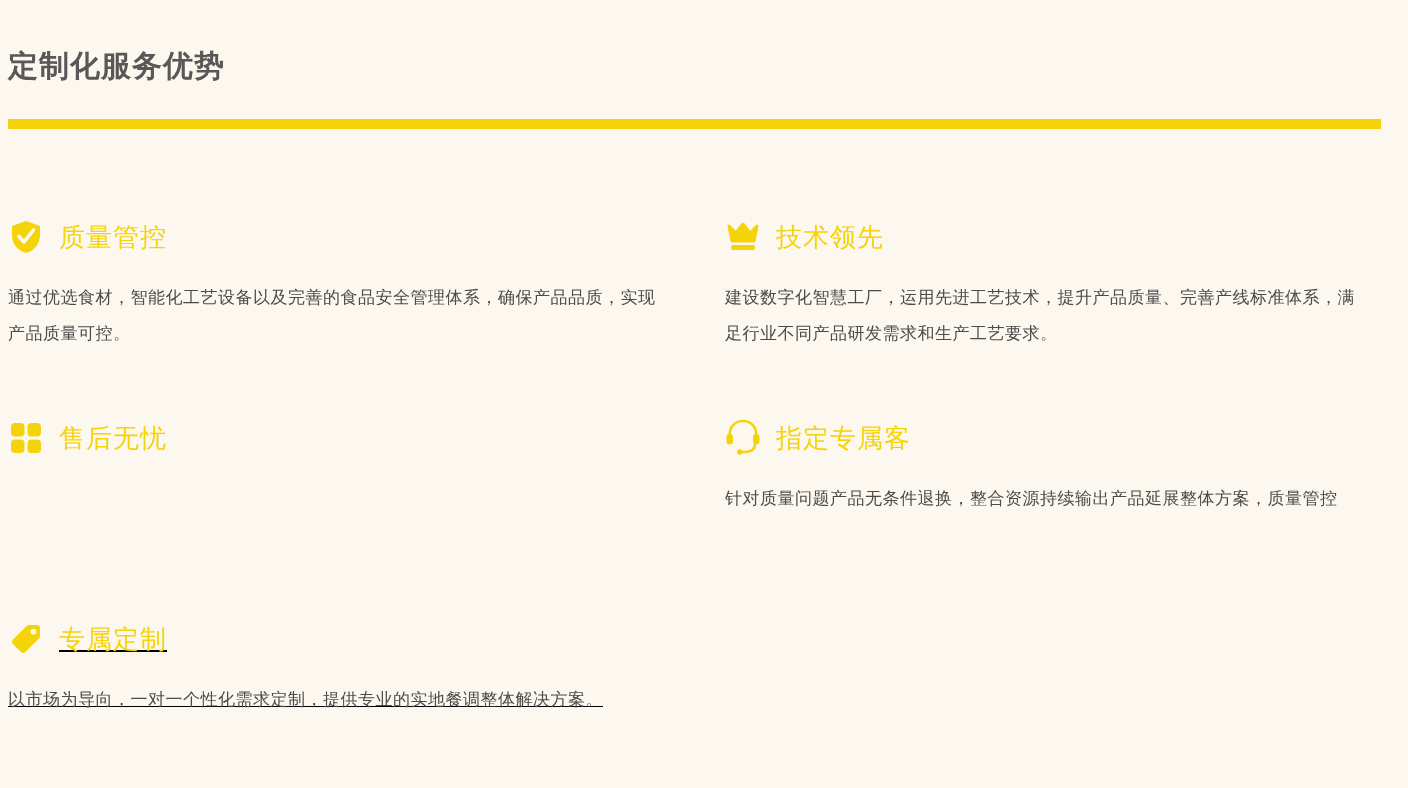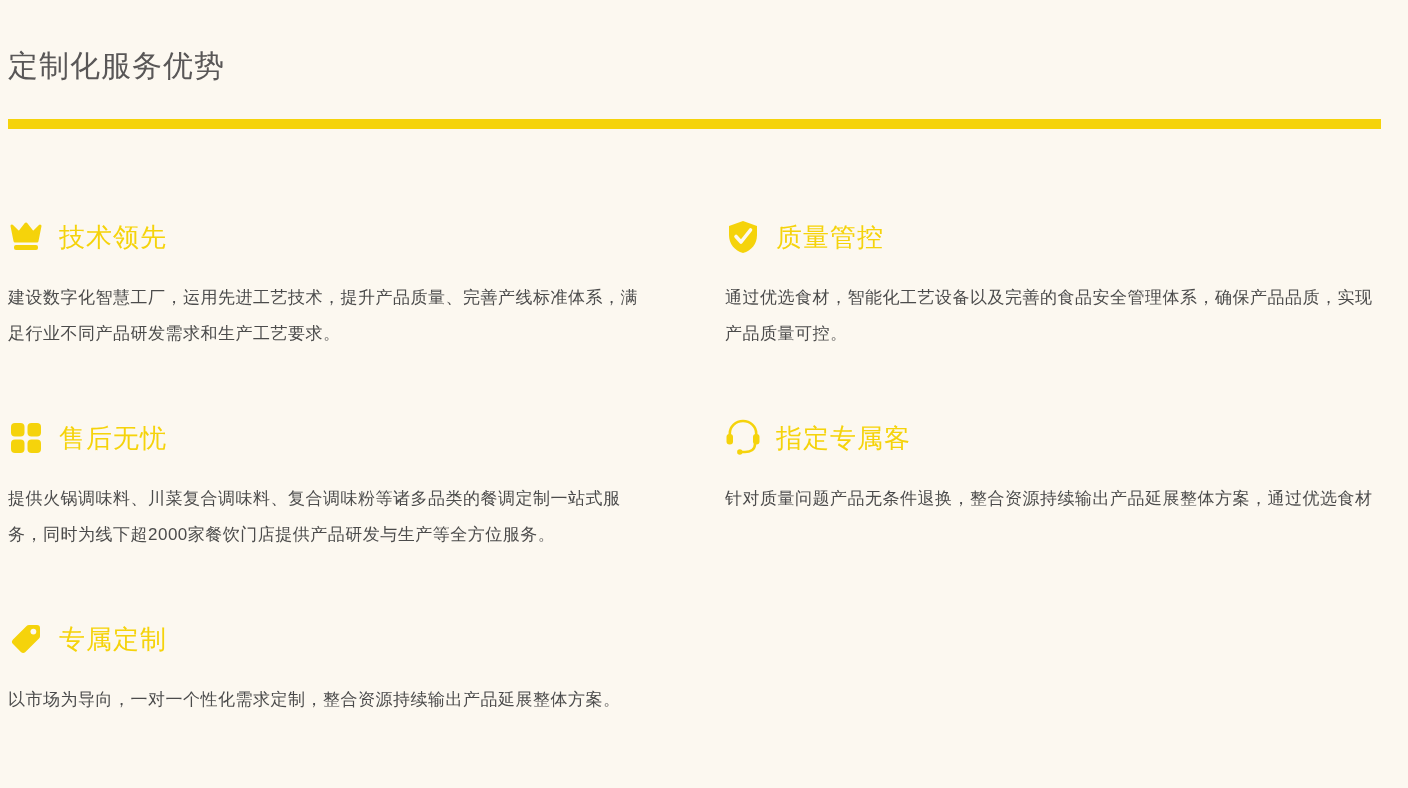--- a/index.html
+++ b/index.html
@@ -19,36 +19,36 @@
     background: var(--bg);
     font-family: "Liberation Sans", "DejaVu Sans", sans-serif;
     overflow: hidden;
   }
   .page {
     padding: 46px 27px 0 8px;
   }
   .page-title {
     margin: 0;
     font-size: 30px;
-    font-weight: 400;
+    font-weight: 700;
     color: var(--title);
     letter-spacing: 1px;
   }
   .divider {
     height: 10px;
     margin-top: 32px;
     background: var(--accent);
   }
   .features {
     margin-top: 91px;
     display: grid;
     grid-template-columns: 717px 1fr;
   }
   .feature { height: 201px; }
-  .feature.last { height: auto; }
+  .feature.last { height: auto; text-decoration: underline; }
   .feature-head {
     display: flex;
     align-items: center;
     gap: 15px;
     height: 34px;
   }
   .feature-icon {
     color: var(--accent);
     display: inline-flex;
     align-items: center;
@@ -80,96 +80,92 @@
 
   <h2 class="page-title">定制化服务优势</h2>
 
   <div class="divider"></div>
 
   <div class="features">
 
     <div class="feature">
       <div class="feature-head">
         <span class="feature-icon">
+          <svg width="32" height="34" viewBox="0 0 32 34">
+            <path d="M16 1 L30 6 V15 C30 24 24.5 30.5 16 33 C7.5 30.5 2 24 2 15 V6 Z" fill="currentColor"></path>
+            <polyline points="9,16.5 14,22 23.5,10" fill="none" stroke="#FCF8F0" stroke-width="3.6" stroke-linecap="round" stroke-linejoin="round"></polyline>
+          </svg>
+        </span>
+        <span class="feature-title">质量管控</span>
+      </div>
+      <div class="feature-body">
+        <div class="feature-line">通过优选食材，智能化工艺设备以及完善的食品安全管理体系，确保产品品质，实现</div>
+        <div class="feature-line">产品质量可控。</div>
+      </div>
+    </div>
+
+    <div class="feature">
+      <div class="feature-head">
+        <span class="feature-icon">
           <svg width="34" height="32" viewBox="0 0 34 32">
             <polygon points="3,5 10,12 17,3 24,12 31,5 28,20 6,20" fill="currentColor" stroke="currentColor" stroke-width="3" stroke-linejoin="round"></polygon>
             <rect x="5" y="24" width="24" height="5" rx="2" fill="currentColor"></rect>
           </svg>
         </span>
         <span class="feature-title">技术领先</span>
       </div>
       <div class="feature-body">
         <div class="feature-line">建设数字化智慧工厂，运用先进工艺技术，提升产品质量、完善产线标准体系，满</div>
         <div class="feature-line">足行业不同产品研发需求和生产工艺要求。</div>
       </div>
     </div>
 
     <div class="feature">
       <div class="feature-head">
         <span class="feature-icon">
-          <svg width="32" height="34" viewBox="0 0 32 34">
-            <path d="M16 1 L30 6 V15 C30 24 24.5 30.5 16 33 C7.5 30.5 2 24 2 15 V6 Z" fill="currentColor"></path>
-            <polyline points="9,16.5 14,22 23.5,10" fill="none" stroke="#FCF8F0" stroke-width="3.6" stroke-linecap="round" stroke-linejoin="round"></polyline>
-          </svg>
-        </span>
-        <span class="feature-title">质量管控</span>
-      </div>
-      <div class="feature-body">
-        <div class="feature-line">通过优选食材，智能化工艺设备以及完善的食品安全管理体系，确保产品品质，实现</div>
-        <div class="feature-line">产品质量可控。</div>
-      </div>
-    </div>
-
-    <div class="feature">
-      <div class="feature-head">
-        <span class="feature-icon">
           <svg width="32" height="32" viewBox="0 0 32 32">
             <rect x="1" y="1" width="13.5" height="13.5" rx="4" fill="currentColor"></rect>
             <rect x="17.5" y="1" width="13.5" height="13.5" rx="4" fill="currentColor"></rect>
             <rect x="1" y="17.5" width="13.5" height="13.5" rx="4" fill="currentColor"></rect>
             <rect x="17.5" y="17.5" width="13.5" height="13.5" rx="4" fill="currentColor"></rect>
           </svg>
         </span>
         <span class="feature-title">售后无忧</span>
-      </div>
-      <div class="feature-body">
-        <div class="feature-line">提供火锅调味料、川菜复合调味料、复合调味粉等诸多品类的餐调定制一站式服</div>
-        <div class="feature-line">务，同时为线下超2000家餐饮门店提供产品研发与生产等全方位服务。</div>
       </div>
     </div>
 
     <div class="feature">
       <div class="feature-head">
         <span class="feature-icon">
           <svg width="36" height="38" viewBox="0 0 36 38">
             <path d="M4.8 18 V14.5 A13.2 12.5 0 0 1 31.2 14.5 V18" fill="none" stroke="currentColor" stroke-width="2.6" stroke-linecap="round"></path>
             <rect x="1.5" y="15" width="6.5" height="10.5" rx="3" fill="currentColor"></rect>
             <rect x="28" y="15" width="6.5" height="10.5" rx="3" fill="currentColor"></rect>
             <path d="M30 25 C30 31 25 33 20 33 L16 33" fill="none" stroke="currentColor" stroke-width="2.6" stroke-linecap="round"></path>
             <circle cx="14.8" cy="33" r="2.7" fill="currentColor"></circle>
           </svg>
         </span>
         <span class="feature-title">指定专属客</span>
       </div>
       <div class="feature-body">
-        <div class="feature-line">针对质量问题产品无条件退换，整合资源持续输出产品延展整体方案，通过优选食材</div>
+        <div class="feature-line">针对质量问题产品无条件退换，整合资源持续输出产品延展整体方案，质量管控</div>
       </div>
     </div>
 
     <div class="feature last">
       <div class="feature-head">
         <span class="feature-icon">
           <svg width="32" height="32" viewBox="0 0 32 32">
             <g transform="translate(32,0) scale(-1,1)">
               <path d="M2 5 A3 3 0 0 1 5 2 H13 C13.9 2 14.8 2.4 15.4 3 L29 16.6 A3.2 3.2 0 0 1 29 21.1 L21.1 29 A3.2 3.2 0 0 1 16.6 29 L3 15.4 A3 3 0 0 1 2 13.2 Z" fill="currentColor"></path>
               <circle cx="8.6" cy="8.6" r="2.9" fill="#FCF8F0"></circle>
             </g>
           </svg>
         </span>
         <span class="feature-title">专属定制</span>
       </div>
       <div class="feature-body">
-        <div class="feature-line">以市场为导向，一对一个性化需求定制，整合资源持续输出产品延展整体方案。</div>
+        <div class="feature-line">以市场为导向，一对一个性化需求定制，提供专业的实地餐调整体解决方案。</div>
       </div>
     </div>
 
   </div>
 </div>
 
 </body></html>

